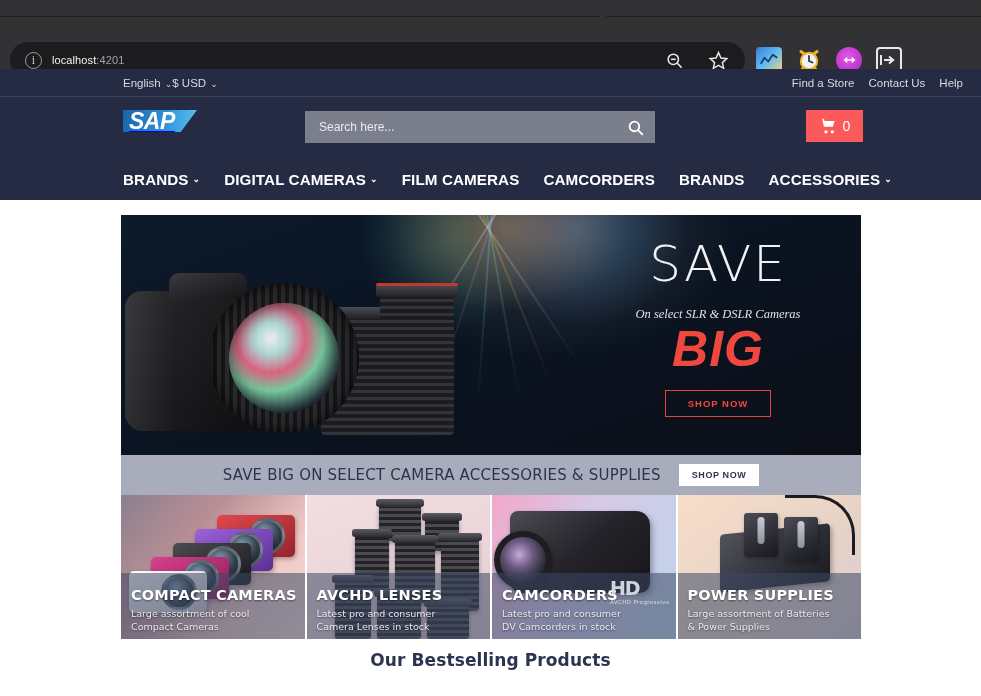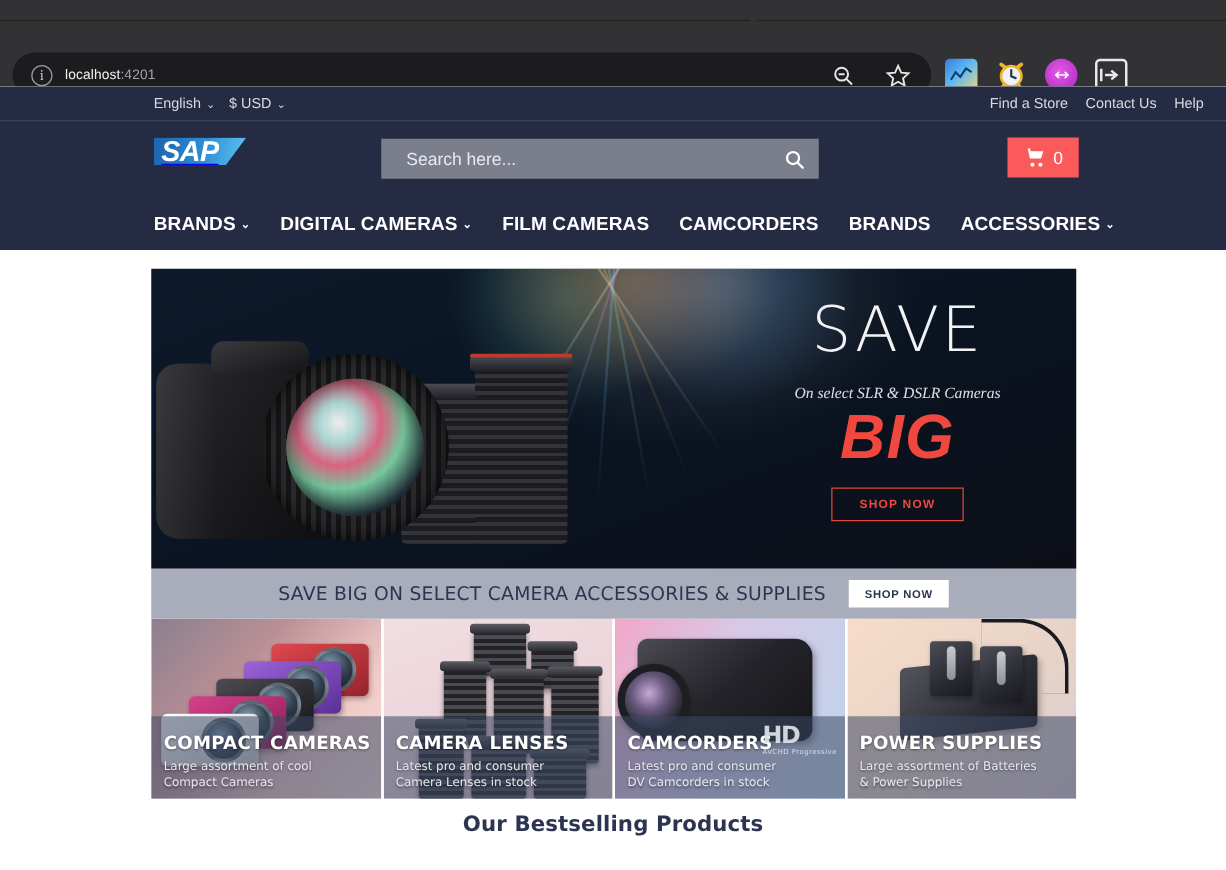--- a/index.html
+++ b/index.html
@@ -84,21 +84,21 @@
     position: absolute; left: 0; top: 0; width: 981px; height: 131px;
     background: #252b42;
   }
   #utility-bar {
     position: absolute; left: 0; top: 0; width: 981px; height: 28px;
     border-bottom: 1px solid #3b4159;
     color: #d8dae3; font-size: 11.5px;
   }
   #utility-left {
     position: absolute; left: 123px; top: 0; height: 27px;
-    display: flex; align-items: center; gap: 11px;
+    display: flex; align-items: center; 
   }
   #utility-right {
     position: absolute; right: 18px; top: 0; height: 27px;
     display: flex; align-items: center; gap: 14px;
   }
   .util-link { color: #d8dae3; text-decoration: none; white-space: nowrap; }
   .caret { font-size: 9px; margin-left: 4px; }
 
   #header-main {
     position: absolute; left: 0; top: 28px; width: 981px; height: 60px;
@@ -114,21 +114,21 @@
     color: #ffffff; font-weight: bold; font-style: italic;
     font-size: 23px; letter-spacing: -0.5px; margin-left: 6px;
     font-family: "Liberation Sans", sans-serif;
   }
   #search-wrap {
     position: absolute; left: 305px; top: 14px; width: 350px; height: 32px;
     background: #7b7f8c; display: flex; align-items: center;
   }
   #search-input {
     flex: 1; height: 32px; background: transparent; border: 0; outline: none;
-    color: #000000; font-size: 14px; padding-left: 20px;
+    color: #000000; font-size: 12px; padding-left: 14px;
     font-family: "Liberation Sans", sans-serif;
   }
   #search-input::placeholder { color: #e9eaee; opacity: 1; }
   #search-button {
     width: 40px; height: 32px; background: transparent; border: 0;
     display: flex; align-items: center; justify-content: center; cursor: pointer;
   }
   #cart-button {
     position: absolute; left: 806px; top: 13px; width: 57px; height: 32px;
     background: #fb5a5a; border: 0; display: flex; align-items: center;
@@ -529,21 +529,21 @@
         <div class="lens-cyl" style="left:72px; top:10px; width:42px; height:36px;"></div>
         <div class="lens-cyl" style="left:118px; top:24px; width:34px; height:32px;"></div>
         <div class="lens-cyl" style="left:48px; top:40px; width:34px; height:56px;"></div>
         <div class="lens-cyl" style="left:88px; top:46px; width:40px; height:62px;"></div>
         <div class="lens-cyl" style="left:134px; top:44px; width:38px; height:72px;"></div>
         <div class="lens-cyl" style="left:28px; top:86px; width:36px; height:58px;"></div>
         <div class="lens-cyl" style="left:70px; top:100px; width:44px; height:44px;"></div>
         <div class="lens-cyl" style="left:120px; top:110px; width:42px; height:34px;"></div>
       </div>
       <div class="tile-overlay"></div>
-      <div class="tile-title">CAMERA LENSES</div>
+      <div class="tile-title">AVCHD LENSES</div>
       <div class="tile-desc" style="white-space:pre-line">Latest pro and consumer
 Camera Lenses in stock</div>
     </a>
 
     <a class="tile" href="#">
       <div class="tile-bg" id="tile-bg-2">
         <div id="camcorder-body"></div>
         <div id="camcorder-lens"></div>
       </div>
       <div class="tile-overlay"></div>

